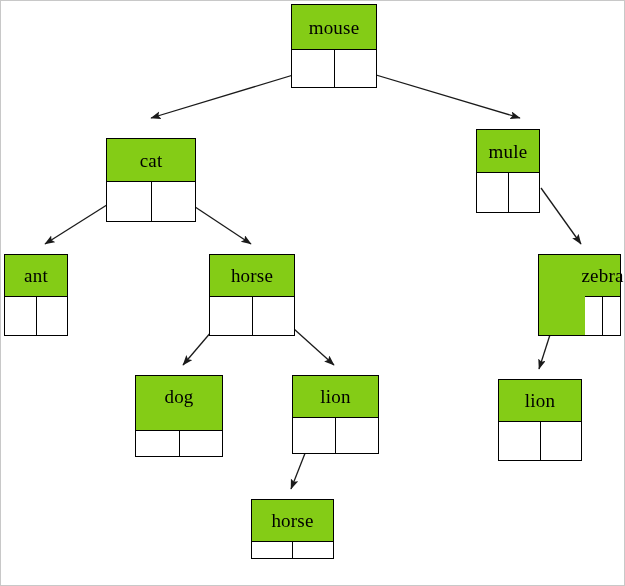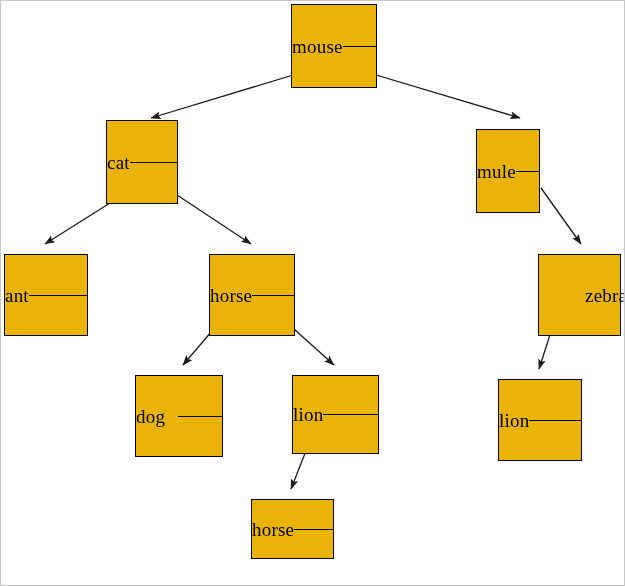--- a/index.html
+++ b/index.html
@@ -23,24 +23,23 @@
     left: 0;
     top: 0;
     width: 625px;
     height: 586px;
     pointer-events: none;
   }
   .node {
     position: absolute;
     box-sizing: border-box;
     border: 1.6px solid #000000;
-    background: #eab308;
+    background: #84cc16;
     display: flex;
-    flex-direction: row;
-    align-items: center;
+    flex-direction: column;
   }
   .node-label {
     flex: 0 0 auto;
     display: flex;
     align-items: center;
     justify-content: center;
     font-size: 19px;
     line-height: 1;
     color: #000000;
     letter-spacing: 0.2px;
@@ -85,35 +84,35 @@
   </svg>
 
   <div id="nodes-layer">
       <div class="node" style="left: 290px; top: 3px; width: 86px; height: 84px; border-color: rgb(0, 0, 0);">
         <div class="node-label" style="height: 44px; color: rgb(0, 0, 0);">mouse</div>
         <div class="node-pointers" style="border-top-color: rgb(0, 0, 0);">
           <div class="ptr-cell left" style="border-right-color: rgb(0, 0, 0);"></div>
           <div class="ptr-cell right"></div>
         </div>
       </div>
-      <div class="node" style="left: 105px; top: 119px; width: 72px; height: 84px; border-color: rgb(0, 0, 0);">
+      <div class="node" style="left: 105px; top: 137px; width: 90px; height: 84px; border-color: rgb(0, 0, 0);">
         <div class="node-label" style="height: 42px; color: rgb(0, 0, 0);">cat</div>
         <div class="node-pointers" style="border-top-color: rgb(0, 0, 0);">
           <div class="ptr-cell left" style="border-right-color: rgb(0, 0, 0);"></div>
           <div class="ptr-cell right"></div>
         </div>
       </div>
       <div class="node" style="left: 475px; top: 128px; width: 64px; height: 84px; border-color: rgb(0, 0, 0);">
         <div class="node-label" style="height: 42px; color: rgb(0, 0, 0);">mule</div>
         <div class="node-pointers" style="border-top-color: rgb(0, 0, 0);">
           <div class="ptr-cell left" style="border-right-color: rgb(0, 0, 0);"></div>
           <div class="ptr-cell right"></div>
         </div>
       </div>
-      <div class="node" style="left: 3px; top: 253px; width: 84px; height: 82px; border-color: rgb(0, 0, 0);">
+      <div class="node" style="left: 3px; top: 253px; width: 64px; height: 82px; border-color: rgb(0, 0, 0);">
         <div class="node-label" style="height: 41px; color: rgb(0, 0, 0);">ant</div>
         <div class="node-pointers" style="border-top-color: rgb(0, 0, 0);">
           <div class="ptr-cell left" style="border-right-color: rgb(0, 0, 0);"></div>
           <div class="ptr-cell right"></div>
         </div>
       </div>
       <div class="node" style="left: 208px; top: 253px; width: 86px; height: 82px; border-color: rgb(0, 0, 0);">
         <div class="node-label" style="height: 41px; color: rgb(0, 0, 0);">horse</div>
         <div class="node-pointers" style="border-top-color: rgb(0, 0, 0);">
           <div class="ptr-cell left" style="border-right-color: rgb(0, 0, 0);"></div>

